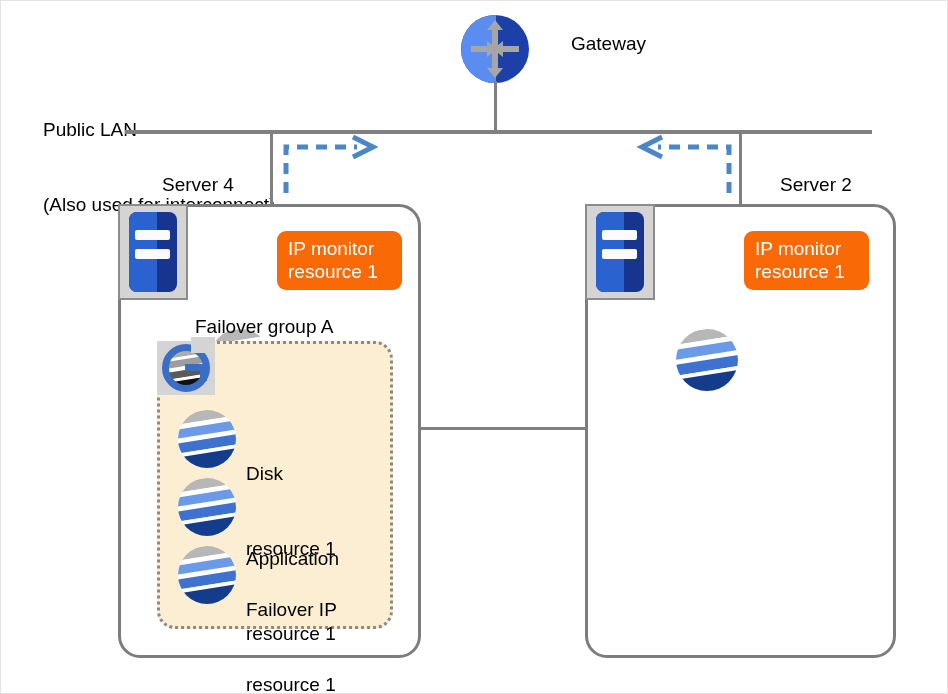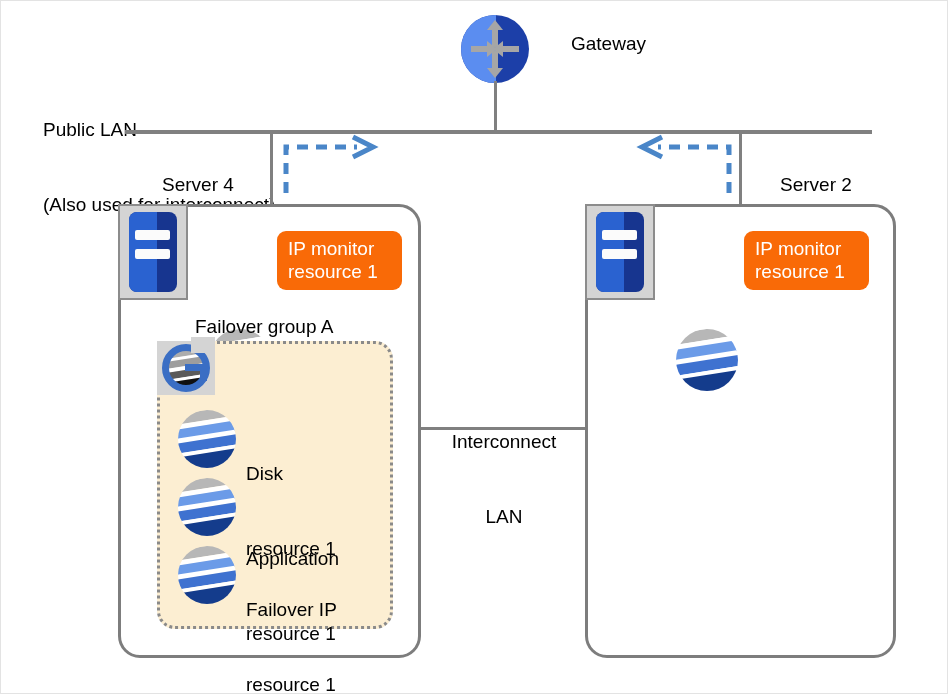--- a/index.html
+++ b/index.html
@@ -114,24 +114,20 @@
 
   <svg class="flow" style="left:635px;top:134px;width:100px;height:62px;" viewBox="0 0 100 62">
     <path d="M93,58 L93,12 L22,12" fill="none" stroke="#4a86c8" stroke-width="5" stroke-dasharray="11,8" stroke-linecap="butt"></path>
     <path d="M26,2 L6,12 L26,22" fill="none" stroke="#4a86c8" stroke-width="5" stroke-linecap="butt" stroke-linejoin="miter"></path>
   </svg>
 
   <div class="abs lbl" style="left:161px;top:171px;">Server 4</div>
   <div class="abs lbl" style="left:779px;top:171px;text-align:right;">Server 2</div>
 
   <div class="abs wire-h-thin" style="left:419px;top:426px;width:167px;"></div>
-  <div class="abs lbl" style="left:443px;top:378px;width:120px;text-align:center;">
-    <div>Interconnect</div>
-    <div>LAN</div>
-  </div>
 
   <div class="abs server-box" style="left:117px;top:203px;width:303px;height:454px;">
 
     <div class="abs srv-icon" style="left:-3px;top:-3px;width:70px;height:96px;">
       <div class="body">
         <div class="bar" style="left:12%;top:22%;width:74%;height:13%;"></div>
         <div class="bar" style="left:12%;top:46%;width:74%;height:13%;"></div>
       </div>
     </div>
 

